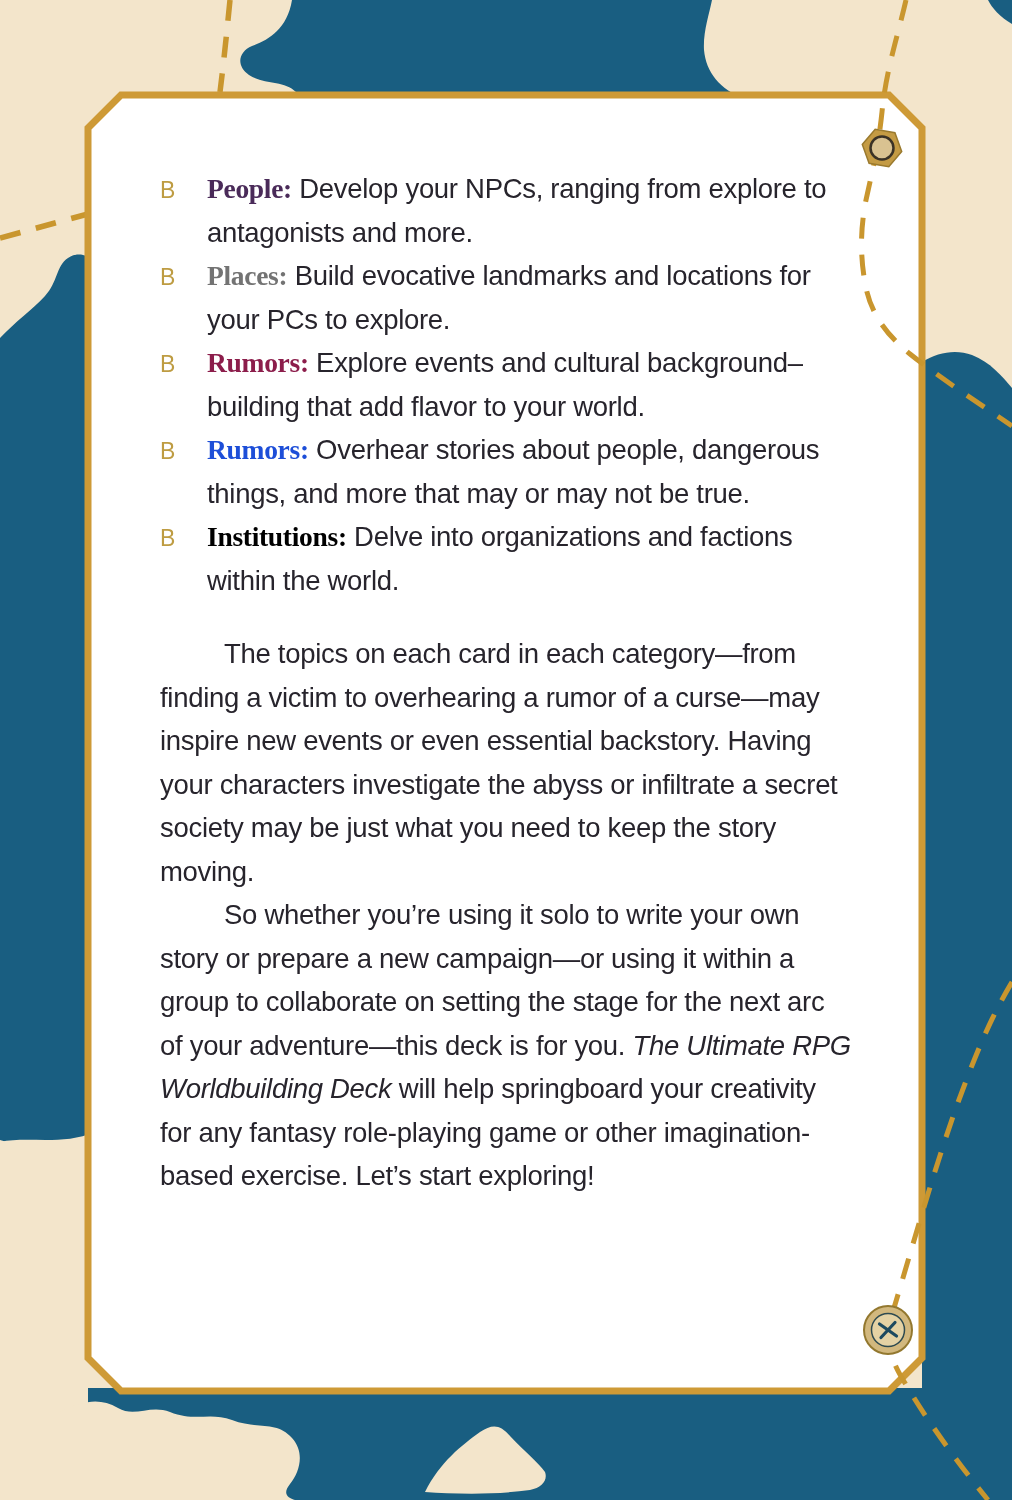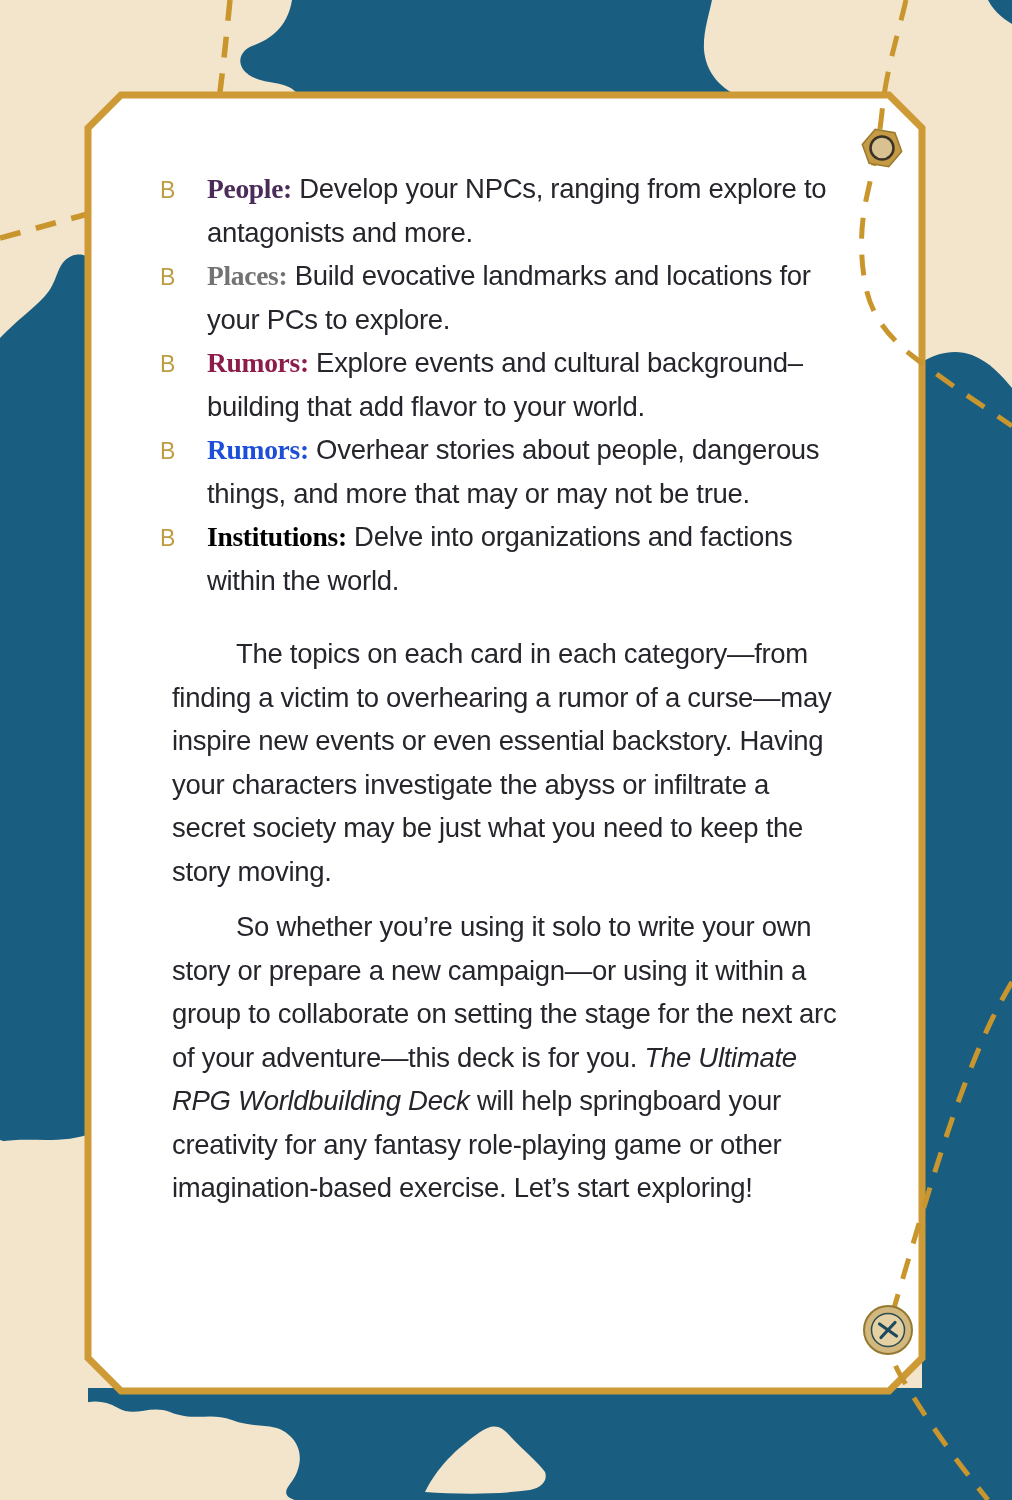--- a/index.html
+++ b/index.html
@@ -20,21 +20,21 @@
     color:#27242C;
   }
   ul.topic-list{list-style:none;margin:0;padding:0 0 0 47px;}
   ul.topic-list li{position:relative;margin:0;padding:0;}
   .marker{
     position:absolute;left:-47px;top:2px;
     color:#BE9C42;font-size:23px;line-height:43.5px;
   }
   .lead{font-weight:700;font-family:Liberation Serif, serif;}
   .paras{margin-top:30px;}
-  .paras p{margin:12px;text-indent:64px;}
+  .paras p{margin:0;text-indent:64px;}
   .deck-title{font-style:italic;}
 </style>
 </head>
 <body>
 
 <div id="page">
 
   <svg id="map-svg" viewBox="0 0 1012 1500" xmlns="http://www.w3.org/2000/svg">
 
     <rect x="0" y="0" width="1012" height="1500" fill="#F3E5CB"></rect>

